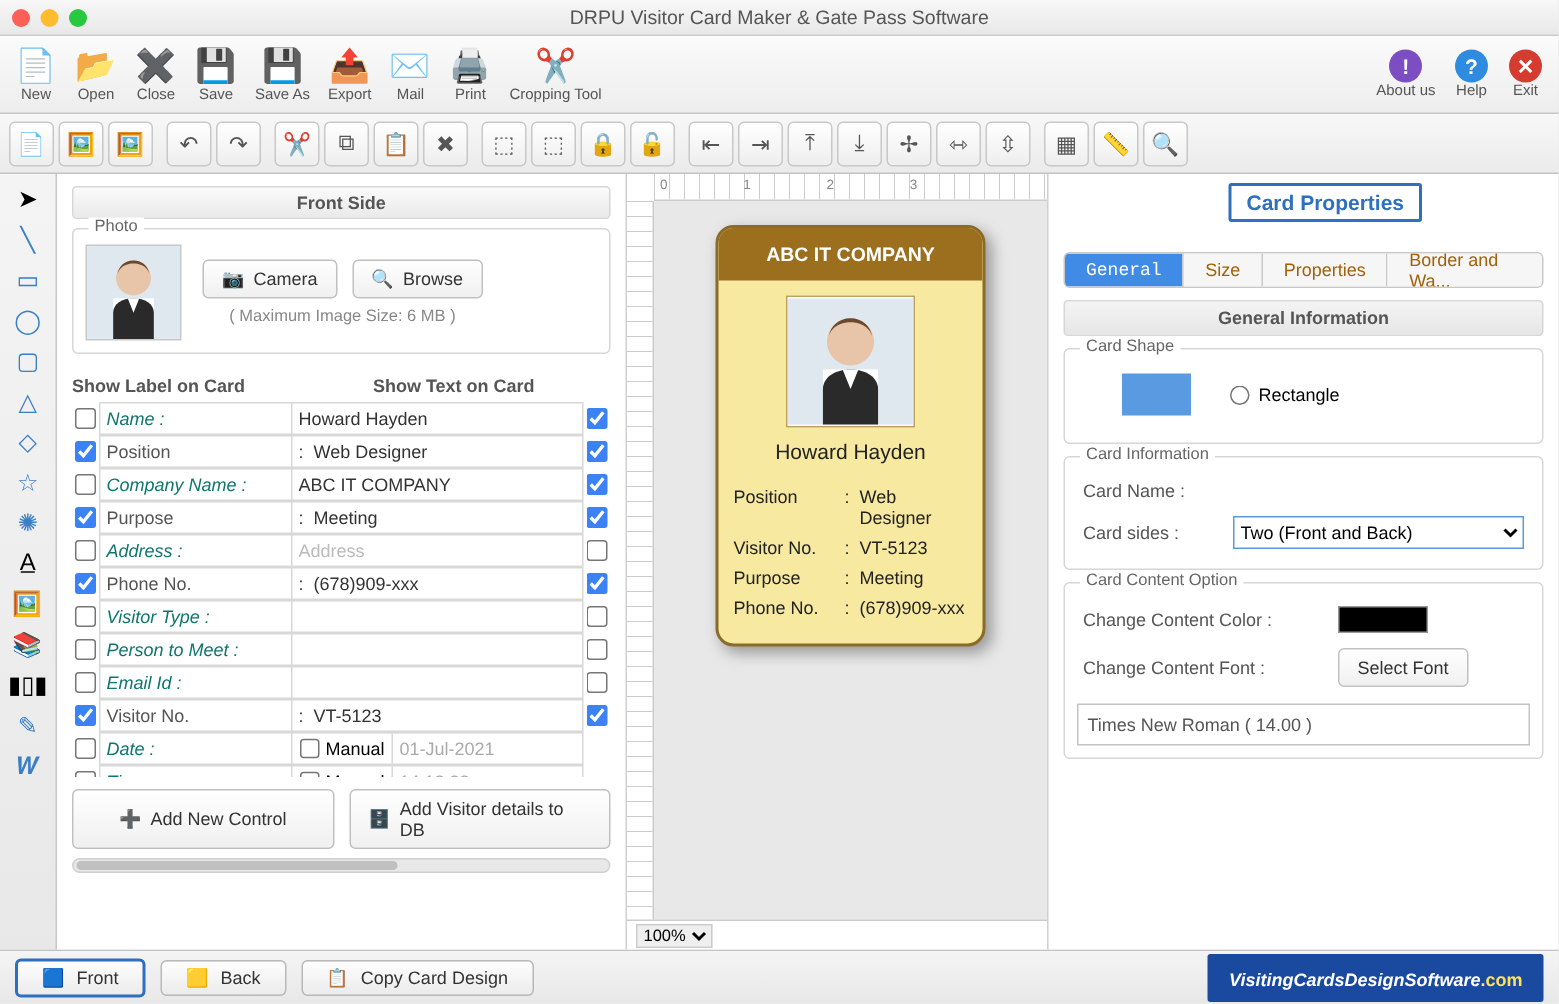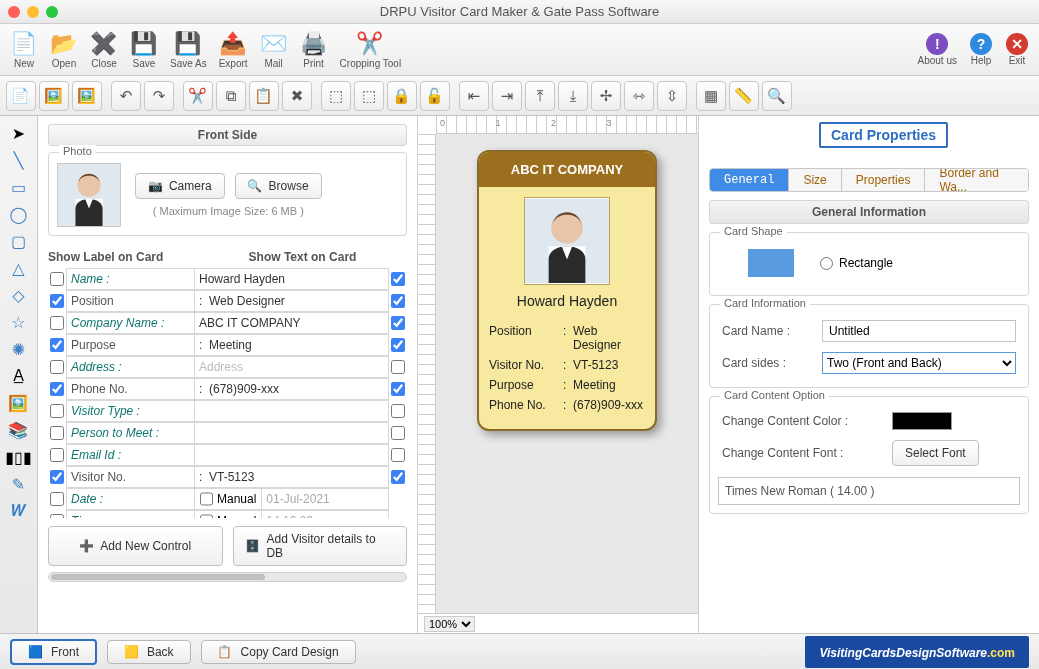--- a/index.html
+++ b/index.html
@@ -461,21 +461,20 @@
             <input type="radio" name="sh" style="">
             <span>Rectangle</span>
           </label>
       </div>
     </div>
 
     <div class="fieldset">
       <span class="legend">Card Information</span>
       <div class="form-row">
         <label>Card Name :</label>
-        <input type="text" value="Untitled" style="">
       </div>
       <div class="form-row">
         <label>Card sides :</label>
         <select><option>Two (Front and Back)</option></select>
       </div>
     </div>
 
     <div class="fieldset">
       <span class="legend">Card Content Option</span>
       <div class="form-row">

